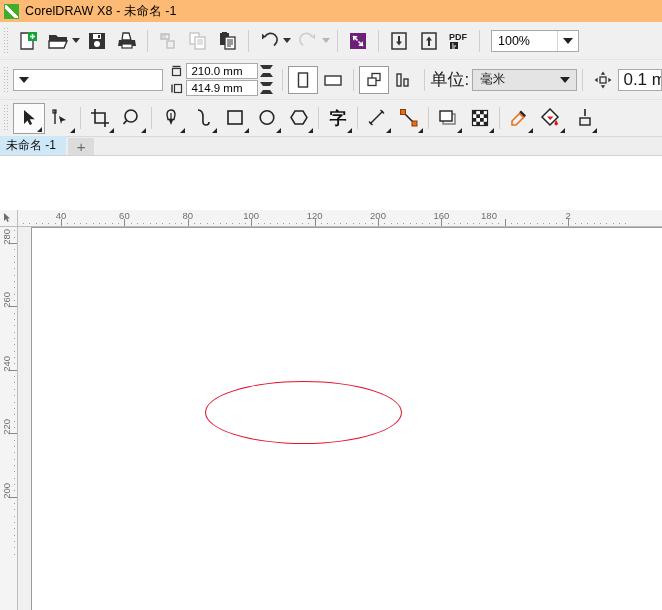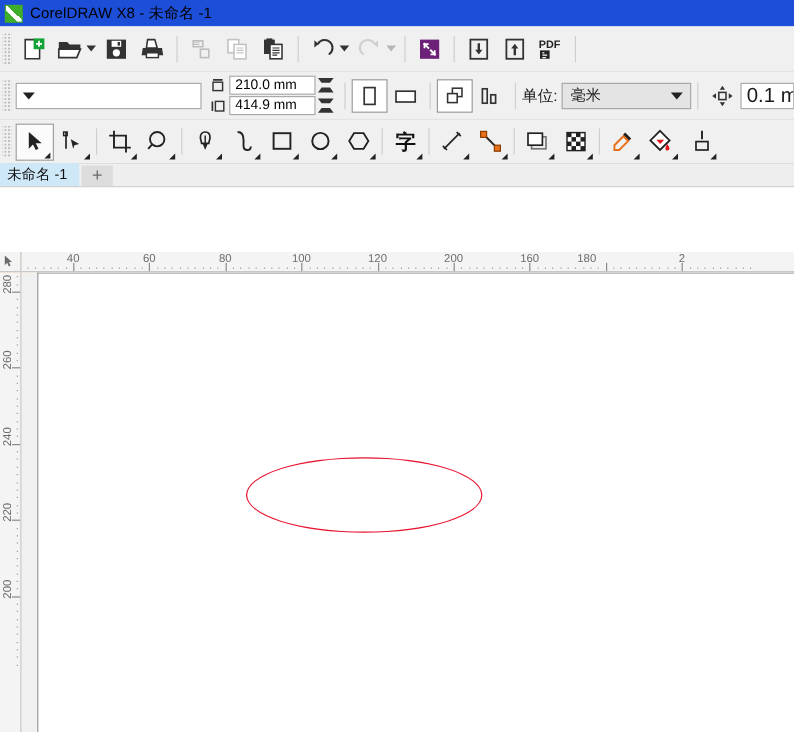--- a/index.html
+++ b/index.html
@@ -7,21 +7,21 @@
     width:662px;height:610px;overflow:hidden;
     background:#ffffff;
     font-family:"Liberation Sans","DejaVu Sans",sans-serif;
     font-size:12px;color:#1a1a1a;
     -webkit-font-smoothing:antialiased;
   }
   #app{position:relative;width:662px;height:610px;}
 
   
   .titlebar{
-    height:22px;background:#1d4ed8;display:flex;align-items:center;
+    height:22px;background:#fdba74;display:flex;align-items:center;
     padding-left:4px;box-sizing:border-box;
   }
   .app-icon{width:15px;height:15px;position:relative;margin-right:6px;flex:0 0 auto;}
   .app-icon .sq{position:absolute;inset:0;background:#3fae2a;}
   .app-icon .slash{
     position:absolute;left:1px;top:1px;width:13px;height:13px;
     background:linear-gradient(44deg,transparent 0 36%,#ffffff 36% 56%,transparent 56% 100%);
   }
   .title-text{font-size:12.5px;color:#000;letter-spacing:.1px;white-space:nowrap;}
 
@@ -84,21 +84,21 @@
     font-size:11.5px;line-height:14px;padding-left:4px;color:#000;
   }
   .spin{display:flex;flex-direction:column;width:13px;height:16px;margin-left:2px;}
   .spin div{flex:1;display:flex;align-items:center;justify-content:center;}
   .tri-d{width:0;height:0;border-left:3px solid transparent;border-right:3px solid transparent;border-top:4px solid #333;}
   .tri-u{width:0;height:0;border-left:3px solid transparent;border-right:3px solid transparent;border-bottom:4px solid #333;}
   .pb-btn{
     width:30px;height:28px;display:flex;align-items:center;justify-content:center;flex:0 0 auto;
   }
   .pb-btn.framed{border:1px solid #9a9a9a;background:#fff;width:28px;height:26px;}
-  .unit-label{font-size:13px;margin-right:3px;white-space:nowrap;}
+  .unit-label{font-size:17px;margin-right:3px;white-space:nowrap;}
   .unit-combo{
     width:112px;height:22px;border:1px solid #a9a9a9;background:#e4e4e4;
     display:flex;align-items:center;box-sizing:border-box;
   }
   .unit-combo .val{flex:1;padding-left:7px;font-size:12.5px;}
   .unit-combo .dd{width:22px;display:flex;align-items:center;justify-content:center;}
   .nudge-field{
     width:46px;height:22px;border:1px solid #a9a9a9;background:#fff;box-sizing:border-box;
     font-size:17px;line-height:20px;padding-left:4px;overflow:hidden;white-space:nowrap;
   }
@@ -304,20 +304,26 @@
     <div class="tb-btn">
       <svg width="24" height="24" viewBox="0 0 24 24">
         <text x="2" y="11" font-family="Liberation Sans, sans-serif" font-size="9" font-weight="bold" fill="#222">PDF</text>
         <rect x="3" y="13" width="8" height="7" fill="#222"></rect>
         <path d="M5 15h1.6M5 17h4M5 19h3" stroke="#fff" stroke-width="1"></path>
       </svg>
     </div>
 
     <div class="sep"></div>
 
+    <div class="zoom-combo">
+      <div class="val">100%</div>
+      <div class="dd">
+        <div style="width:0;height:0;border-left:5px solid transparent;border-right:5px solid transparent;border-top:6px solid #222;"></div>
+      </div>
+    </div>
   </div>
 
   <div class="propbar">
     <div class="grip"></div>
 
     <div class="page-combo">
       <div class="dd">
         <div style="width:0;height:0;border-left:5px solid transparent;border-right:5px solid transparent;border-top:6px solid #222;"></div>
       </div>
     </div>

